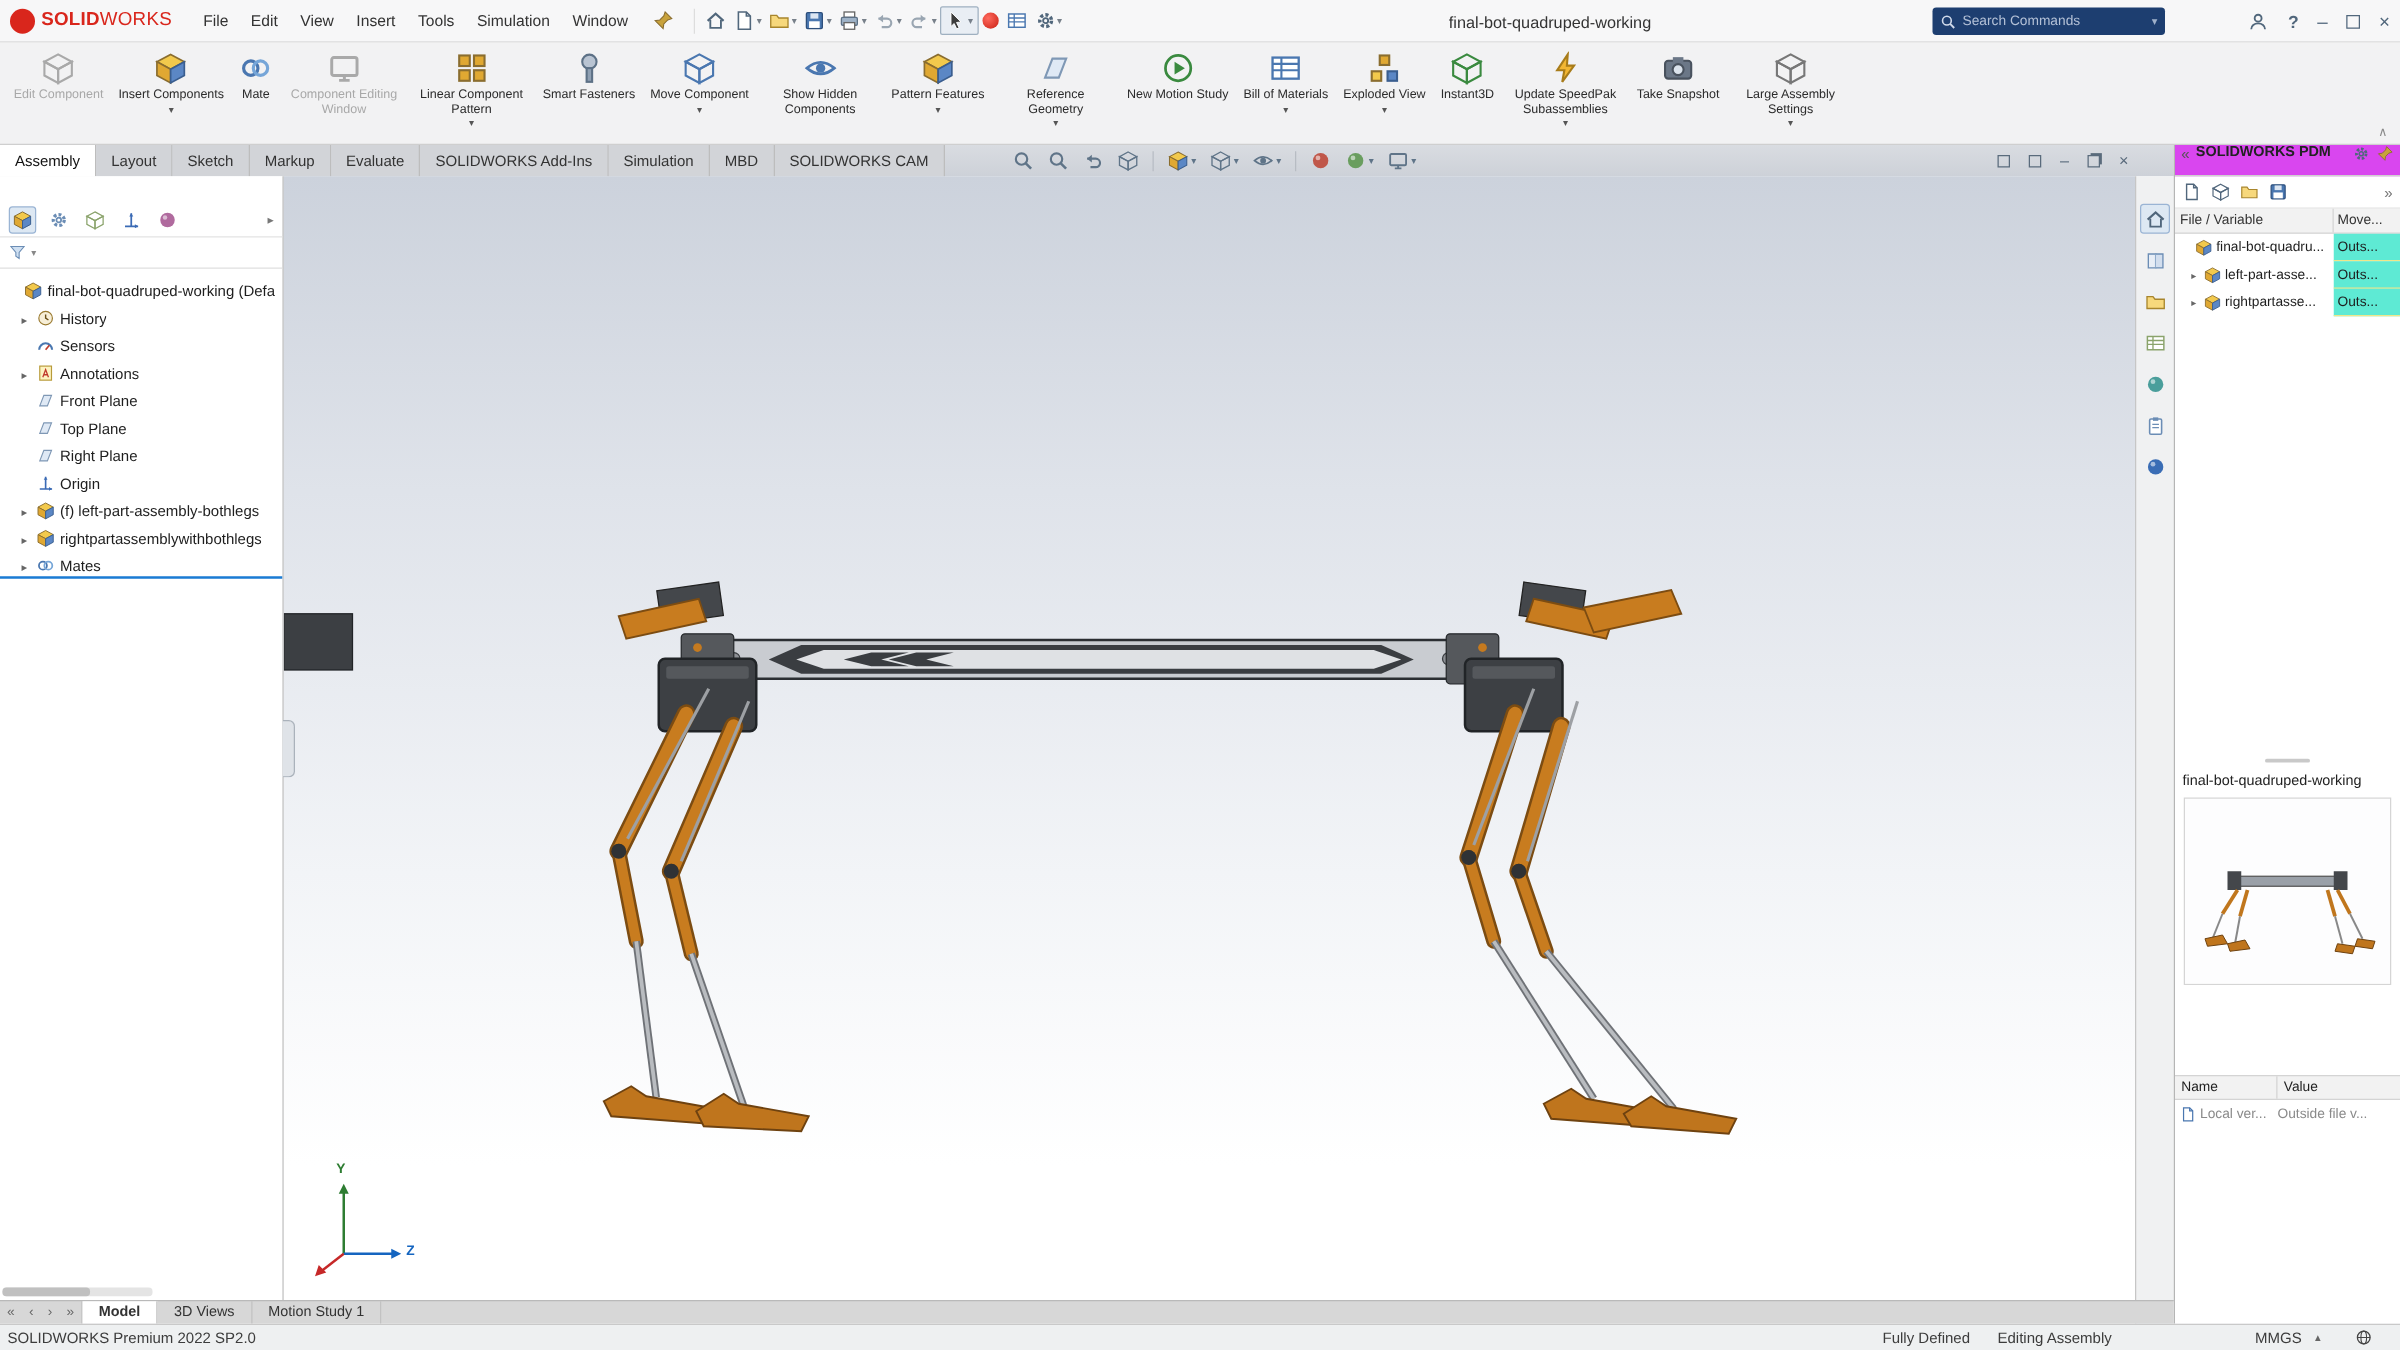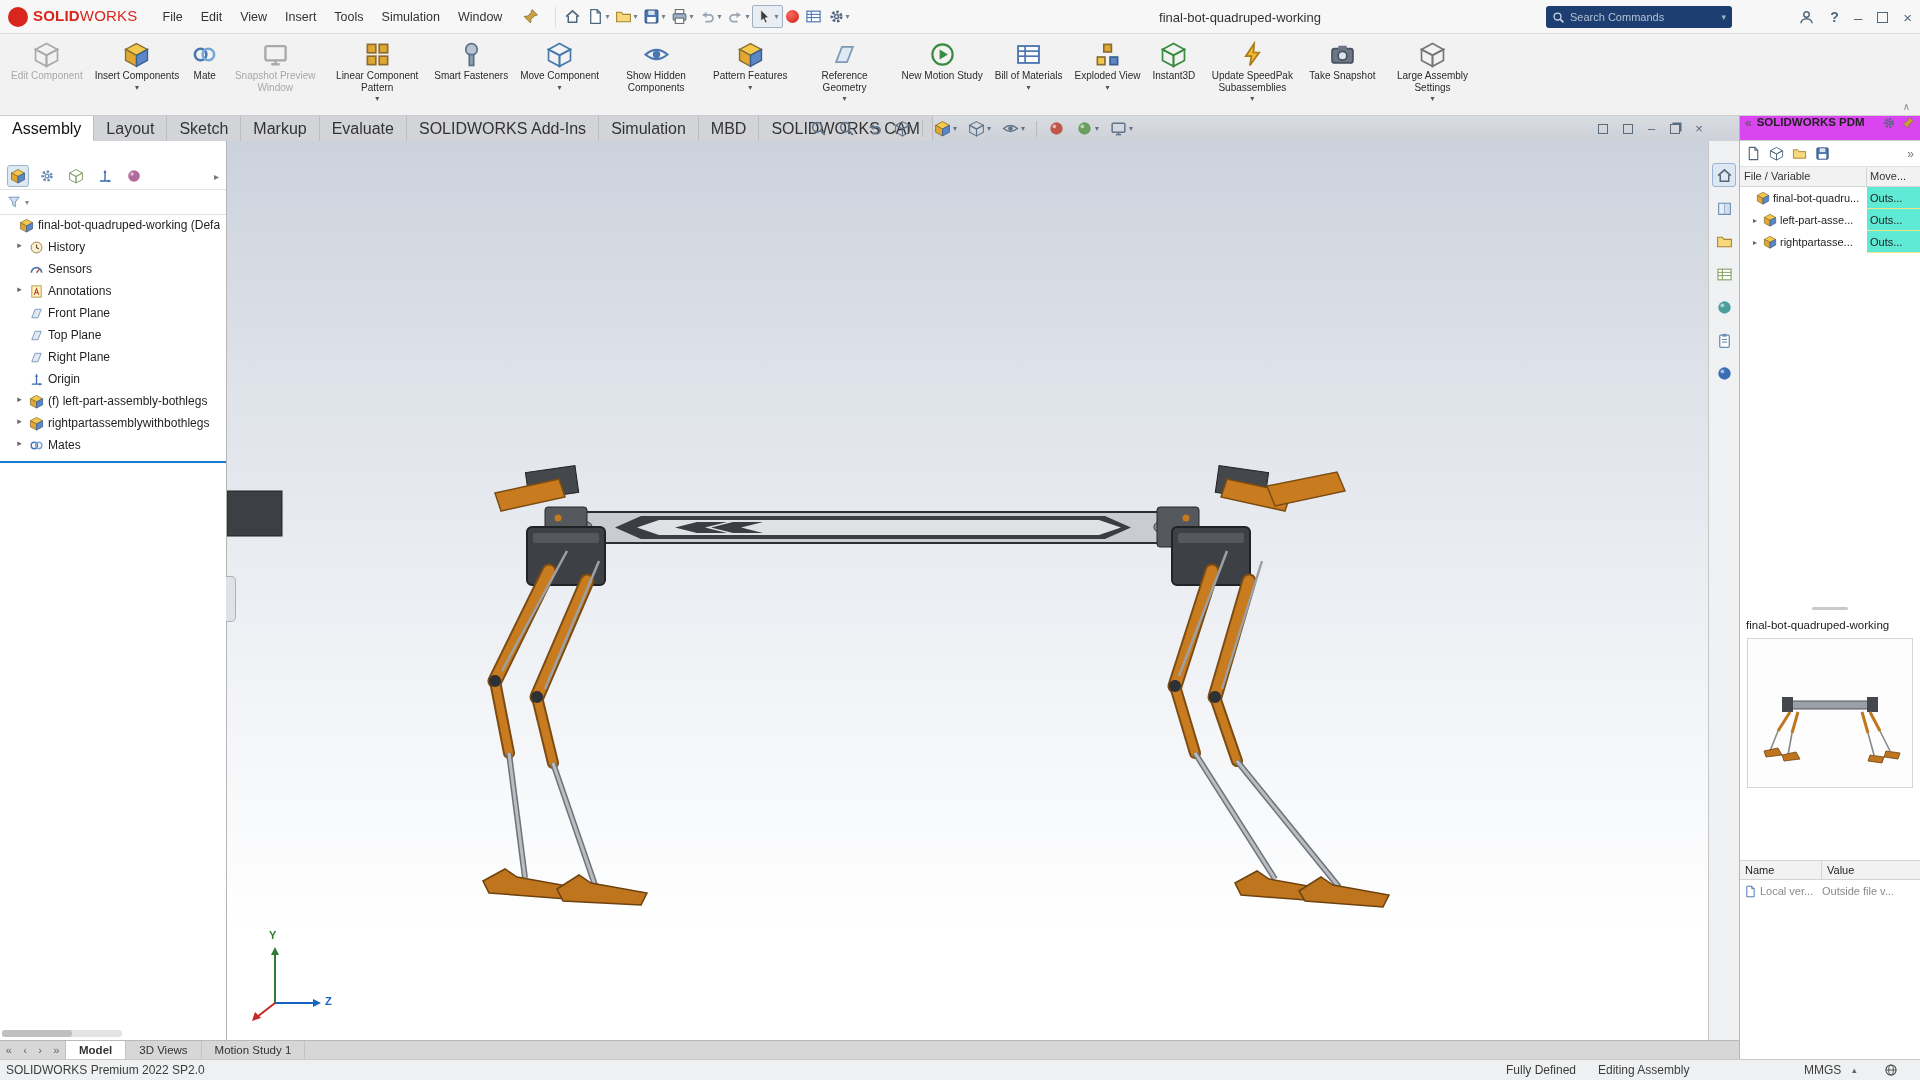--- a/index.html
+++ b/index.html
@@ -44,21 +44,21 @@
 .rbtn{display:flex;flex-direction:column;align-items:center;padding:4px 5px 1px;max-width:100px;border-radius:3px;text-align:center}
 .rbtn svg{width:27px;height:27px;margin-bottom:2px}
 .rlabel{font-size:10px;line-height:11.5px;color:#2b2b2b}
 .rbtn.disabled .rlabel{color:#a8a8a8}
 .rbtn .g-cd{font-size:8px;color:#555;margin-top:1px}
 .ribbon-collapse{position:absolute;right:10px;bottom:3px;color:#8a8a8a;font-size:10px}
 
 
 .tabrow{position:absolute;left:0;top:116px;width:1920px;height:25px;background:linear-gradient(#d9dce1,#cdd1d8)}
 .cmdtabs{position:absolute;left:0;top:0;height:25px;display:flex}
-.ctab{padding:0 12px;font-size:16px;color:#333;border-right:1px solid #bdbdbd;background:#d2d4d8;display:flex;align-items:center;white-space:nowrap}
+.ctab{padding:0 12px;font-size:12px;color:#333;border-right:1px solid #bdbdbd;background:#d2d4d8;display:flex;align-items:center;white-space:nowrap}
 .ctab.active{background:#ffffff;color:#111}
 .headsup{position:absolute;left:810px;top:0;height:25px;display:flex;align-items:center;gap:11px;color:#5f7488}
 .hic{display:flex;align-items:center;gap:2px}
 .hic svg{width:17px;height:17px}
 .hic .g-cd{font-size:8px;color:#5f7488}
 .hsep{width:1px;height:16px;background:#b7bcc3}
 .docwin{position:absolute;left:1598px;top:0;height:25px;display:flex;align-items:center;gap:15px;color:#5a6b7c}
 .docwin .sq{width:10px;height:10px;border:1.5px solid #5a6b7c}
 .docwin .sq2{width:10px;height:10px;border:1.5px solid #5a6b7c;box-shadow:2px -2px 0 -0.5px #5a6b7c}
 .docwin .g-min,.docwin .g-x{color:#5a6b7c;font-size:13px}
@@ -67,21 +67,21 @@
 .leftpanel{position:absolute;left:0;top:141px;width:227px;height:899px;background:#fff;border-right:1px solid #b5b5b5;overflow:hidden}
 .fm-tabs{margin-top:22px;height:27px;display:flex;align-items:center;gap:7px;padding:0 7px;border-bottom:1px solid #e4e4e4}
 .ftab{width:22px;height:22px;border-radius:3px;display:flex;align-items:center;justify-content:center}
 .ftab svg{width:16px;height:16px}
 .ftab.active{background:#dde8f3;border:1px solid #9ab4d4}
 .fm-more{margin-left:auto;color:#777;font-size:10px}
 .fm-filter{height:25px;display:flex;align-items:center;gap:4px;padding:0 7px;border-bottom:1px solid #e0e0e0;color:#6b8db5}
 .fm-filter svg{width:14px;height:14px}
 .fm-filter .g-cd{font-size:8px;color:#888}
 .tree{padding-top:3px;font-size:12px}
-.trow{height:22px;display:flex;align-items:flex-start;gap:4px;padding-left:4px;white-space:nowrap;overflow:hidden}
+.trow{height:22px;display:flex;align-items:flex-end;gap:4px;padding-left:4px;white-space:nowrap;overflow:hidden}
 .trow .exp{width:11px;flex:none;color:#666;font-size:9px;text-align:center}
 .trow svg{width:15px;height:15px;flex:none}
 .tlabel{overflow:hidden;text-overflow:clip}
 .blue-line{height:2px;background:#1a7bd4;margin-top:1px}
 .hscroll{position:absolute;left:2px;bottom:3px;width:120px;height:7px;background:#e4e4e4;border-radius:3px}
 .hscroll .thumb{width:70px;height:7px;background:#c0c0c0;border-radius:3px}
 .panel-grip{position:absolute;left:226px;top:576px;width:10px;height:46px;background:#dfe3e8;border:1px solid #aab2bb;border-left:none;border-radius:0 5px 5px 0;z-index:5}
 
 
 .graphics{position:absolute;left:227px;top:141px;width:1481px;height:899px;background:linear-gradient(#ccd2dc 0%,#dfe3ea 28%,#f2f4f7 62%,#ffffff 88%);overflow:hidden}
@@ -405,21 +405,21 @@
     <div class="rbtn">
         <svg>
           <use href="#i-rings"></use>
         </svg>
         <span class="rlabel">Mate</span>
       </div>
     <div class="rbtn disabled">
         <svg style="color:#a9a9a9">
           <use href="#i-monitor"></use>
         </svg>
-        <span class="rlabel">Snapshot Preview Window</span>
+        <span class="rlabel">Component Editing Window</span>
       </div>
     <div class="rbtn">
         <svg>
           <use href="#i-grid"></use>
         </svg>
         <span class="rlabel">Linear Component Pattern</span>
         <span class="g-cd"></span>
       </div>
     <div class="rbtn">
         <svg>

